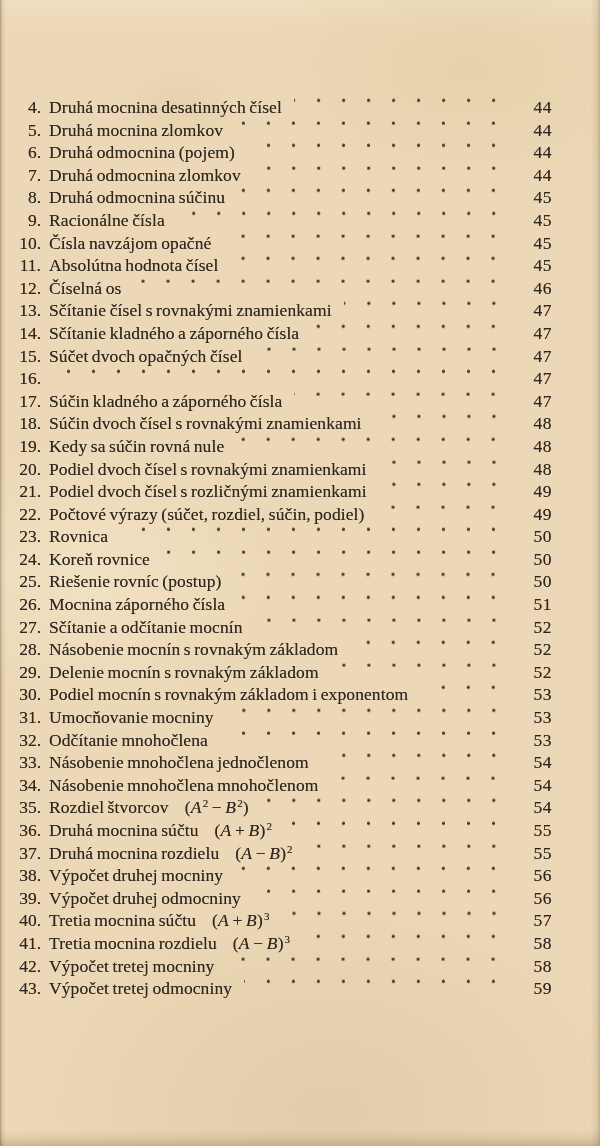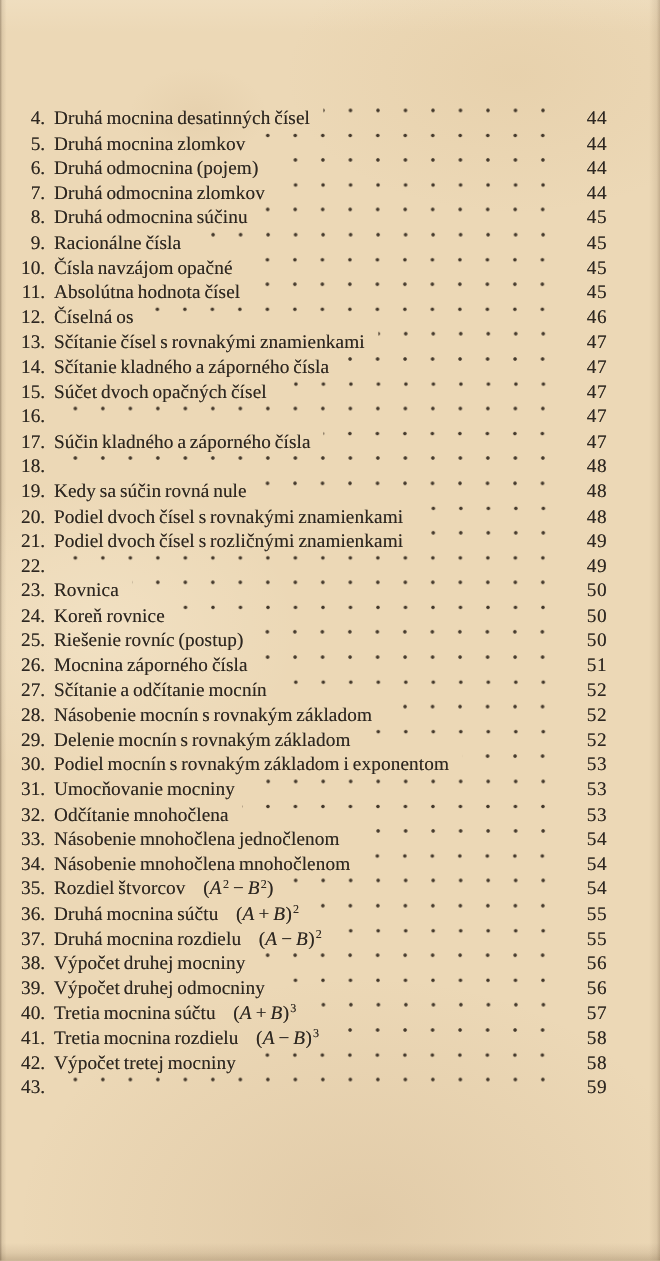--- a/index.html
+++ b/index.html
@@ -167,20 +167,21 @@
     <span class="pg">47</span>
   </div>
       <div class="toc-row">
     <span class="num">17.</span>
     <span class="title">Súčin kladného a záporného čísla</span>
     <span class="leader"></span>
     <span class="pg">47</span>
   </div>
       <div class="toc-row">
     <span class="num">18.</span>
+    <span class="title">Súčin dvoch čísel s rovnakými znamienkami</span>
     <span class="leader"></span>
     <span class="pg">48</span>
   </div>
       <div class="toc-row">
     <span class="num">19.</span>
     <span class="title">Kedy sa súčin rovná nule</span>
     <span class="leader"></span>
     <span class="pg">48</span>
   </div>
       <div class="toc-row">
@@ -190,20 +191,21 @@
     <span class="pg">48</span>
   </div>
       <div class="toc-row">
     <span class="num">21.</span>
     <span class="title">Podiel dvoch čísel s rozličnými znamienkami</span>
     <span class="leader"></span>
     <span class="pg">49</span>
   </div>
       <div class="toc-row">
     <span class="num">22.</span>
+    <span class="title">Počtové výrazy (súčet, rozdiel, súčin, podiel)</span>
     <span class="leader"></span>
     <span class="pg">49</span>
   </div>
       <div class="toc-row">
     <span class="num">23.</span>
     <span class="title">Rovnica</span>
     <span class="leader"></span>
     <span class="pg">50</span>
   </div>
       <div class="toc-row">
@@ -315,17 +317,18 @@
     <span class="pg">58</span>
   </div>
       <div class="toc-row">
     <span class="num">42.</span>
     <span class="title">Výpočet tretej mocniny</span>
     <span class="leader"></span>
     <span class="pg">58</span>
   </div>
       <div class="toc-row">
     <span class="num">43.</span>
+    <span class="title">Výpočet tretej odmocniny</span>
     <span class="leader"></span>
     <span class="pg">59</span>
   </div>
     </div>
 </div>
 
 </body></html>

